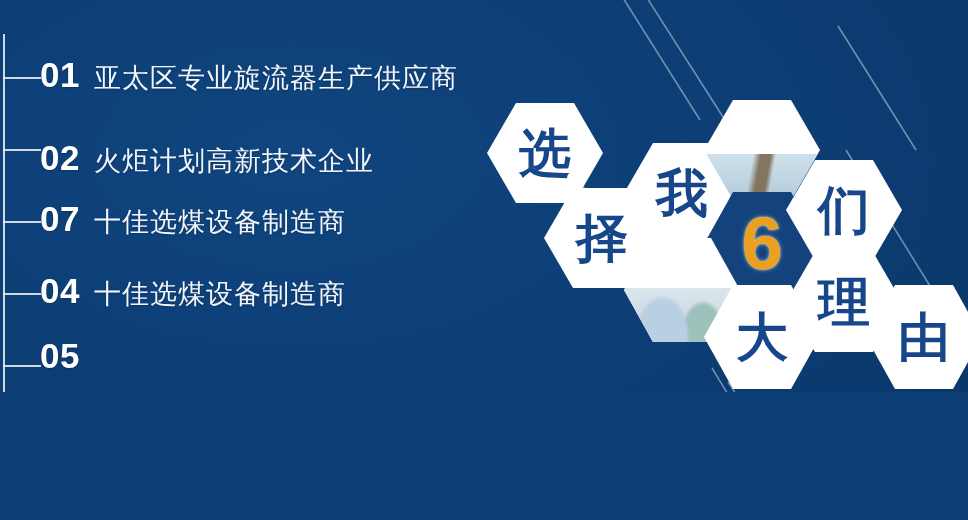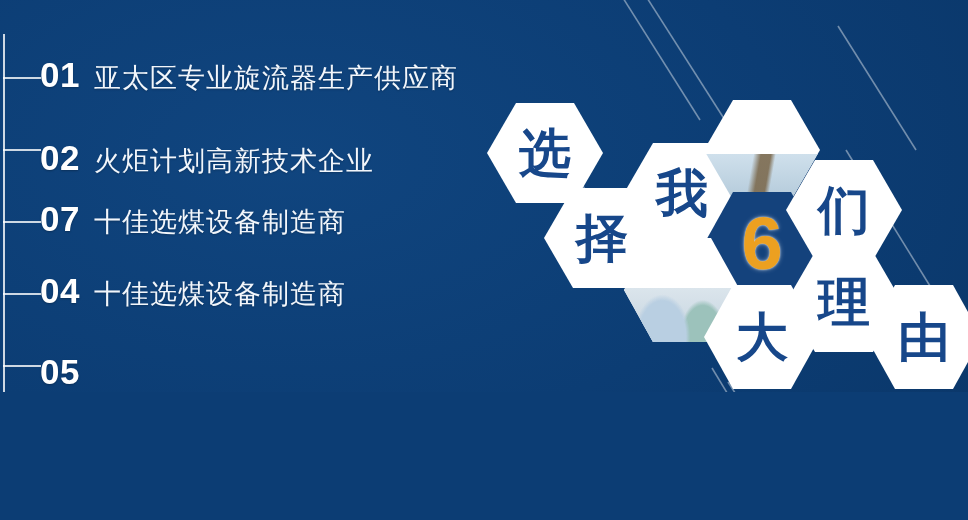--- a/index.html
+++ b/index.html
@@ -129,21 +129,21 @@
         <span class="txt">火炬计划高新技术企业</span>
       </div>
       <div class="row" style="top: 201px;">
         <span class="num">07</span>
         <span class="txt">十佳选煤设备制造商</span>
       </div>
       <div class="row" style="top: 273px;">
         <span class="num">04</span>
         <span class="txt">十佳选煤设备制造商</span>
       </div>
-      <div class="row" style="top: 354px;">
+      <div class="row" style="top: 338px;">
         <span class="num">05</span>
       </div>
       <div class="row" style="top: 417px; text-align: right;">
         <span class="num">06</span>
       </div>
     </div>
 
   <div id="hexes">
       <div class="hex white" style="left: 487px; top: 103px; width: 116px; height: 100px;">
         <span class="glyph" style="font-size: 52px;">选</span>

